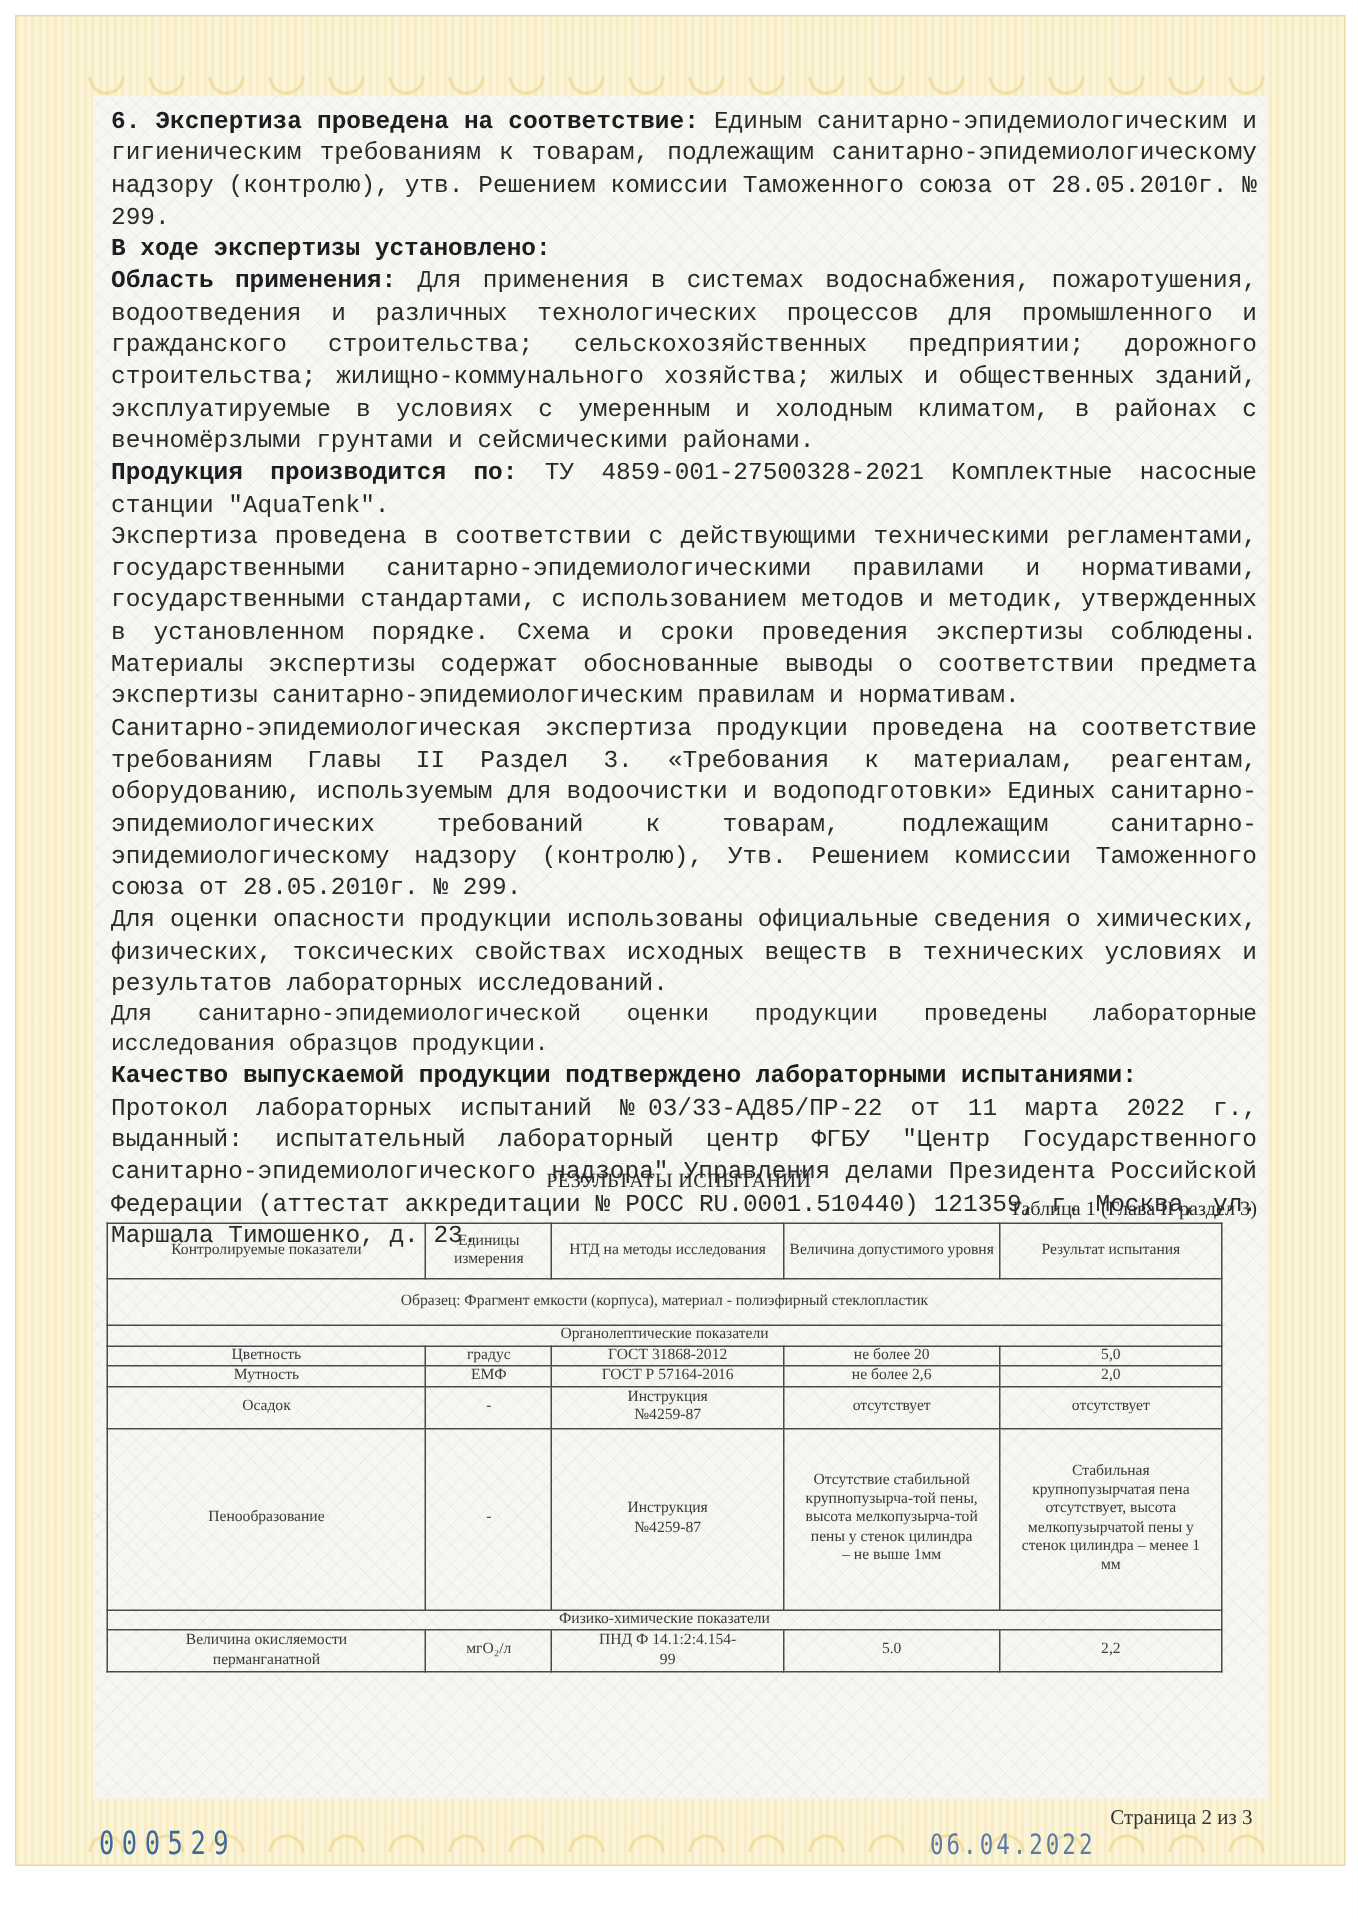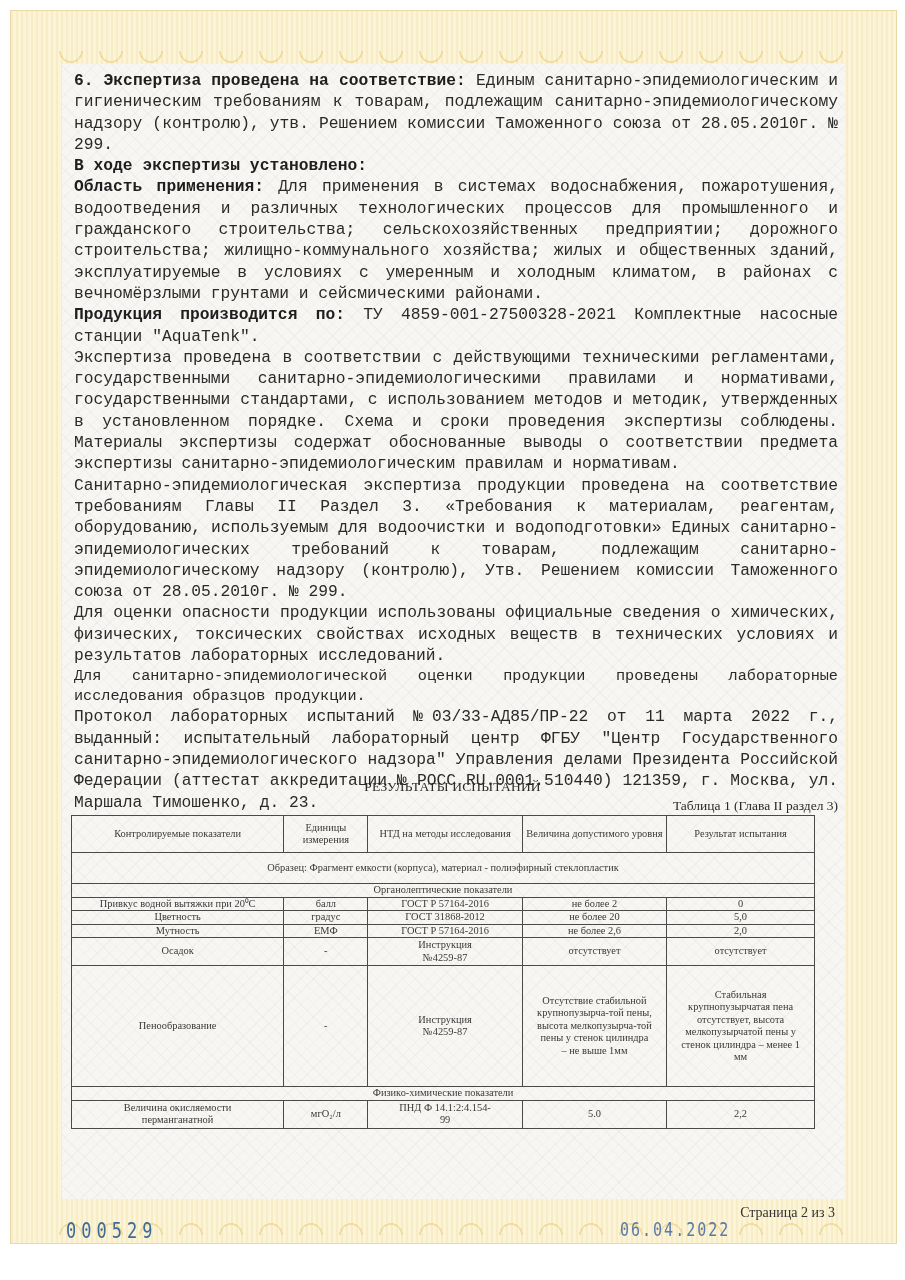--- a/index.html
+++ b/index.html
@@ -79,20 +79,21 @@
 
 <div class="text">
   <p><b>6. Экспертиза проведена на соответствие:</b><span> Единым санитарно-эпидемиологическим и гигиеническим требованиям к товарам, подлежащим санитарно-эпидемиологическому надзору (контролю), утв. Решением комиссии Таможенного союза от 28.05.2010г. № 299.</span></p>
   <p><b>В ходе экспертизы установлено:</b></p>
   <p><b>Область применения:</b><span> Для применения в системах водоснабжения, пожаротушения, водоотведения и различных технологических процессов для промышленного и гражданского строительства; сельскохозяйственных предприятии; дорожного строительства; жилищно-коммунального хозяйства; жилых и общественных зданий, эксплуатируемые в условиях с умеренным и холодным климатом, в районах с вечномёрзлыми грунтами и сейсмическими районами.</span></p>
   <p><b>Продукция производится по:</b><span> ТУ 4859-001-27500328-2021 Комплектные насосные станции "AquaTenk".</span></p>
   <p>Экспертиза проведена в соответствии с действующими техническими регламентами, государственными санитарно-эпидемиологическими правилами и нормативами, государственными стандартами, с использованием методов и методик, утвержденных в установленном порядке. Схема и сроки проведения экспертизы соблюдены. Материалы экспертизы содержат обоснованные выводы о соответствии предмета экспертизы санитарно-эпидемиологическим правилам и нормативам.</p>
   <p>Санитарно-эпидемиологическая экспертиза продукции проведена на соответствие требованиям Главы II Раздел 3. «Требования к материалам, реагентам, оборудованию, используемым для водоочистки и водоподготовки» Единых санитарно-эпидемиологических требований к товарам, подлежащим санитарно-эпидемиологическому надзору (контролю), Утв. Решением комиссии Таможенного союза от 28.05.2010г. № 299.</p>
   <p>Для оценки опасности продукции использованы официальные сведения о химических, физических, токсических свойствах исходных веществ в технических условиях и результатов лабораторных исследований.</p>
   <p style="font-size:15.2px;line-height:20px;">Для санитарно-эпидемиологической оценки продукции проведены лабораторные исследования образцов продукции.</p>
+  <p><b>Качество выпускаемой продукции подтверждено лабораторными испытаниями:</b></p>
   <p>Протокол лабораторных испытаний №03/33-АД85/ПР-22 от 11 марта 2022 г., выданный: испытательный лабораторный центр ФГБУ "Центр Государственного санитарно-эпидемиологического надзора" Управления делами Президента Российской Федерации (аттестат аккредитации № РОСС RU.0001.510440) 121359, г. Москва, ул. Маршала Тимошенко, д. 23.</p>
 </div>
 
 <div class="caption">РЕЗУЛЬТАТЫ ИСПЫТАНИЙ</div>
 <div class="tabref">Таблица 1 (Глава II раздел 3)</div>
 
 <table class="results">
   <colgroup>
     <col style="width:217px">
       <col style="width:86px">
@@ -108,27 +109,20 @@
       <th>Величина допустимого уровня</th>
       <th>Результат испытания</th>
     </tr>
   </thead>
   <tbody>
     <tr class="sample-row">
       <td colspan="5">Образец: Фрагмент емкости (корпуса), материал - полиэфирный стеклопластик</td>
     </tr>
     <tr class="group-row">
       <td colspan="5">Органолептические показатели</td>
-    </tr>
-    <tr>
-      <td>Привкус водной вытяжки при 20⁰С</td>
-      <td>балл</td>
-      <td>ГОСТ Р 57164-2016</td>
-      <td>не более 2</td>
-      <td>0</td>
     </tr>
     <tr>
       <td>Цветность</td>
       <td>градус</td>
       <td>ГОСТ 31868-2012</td>
       <td>не более 20</td>
       <td>5,0</td>
     </tr>
     <tr>
       <td>Мутность</td>

